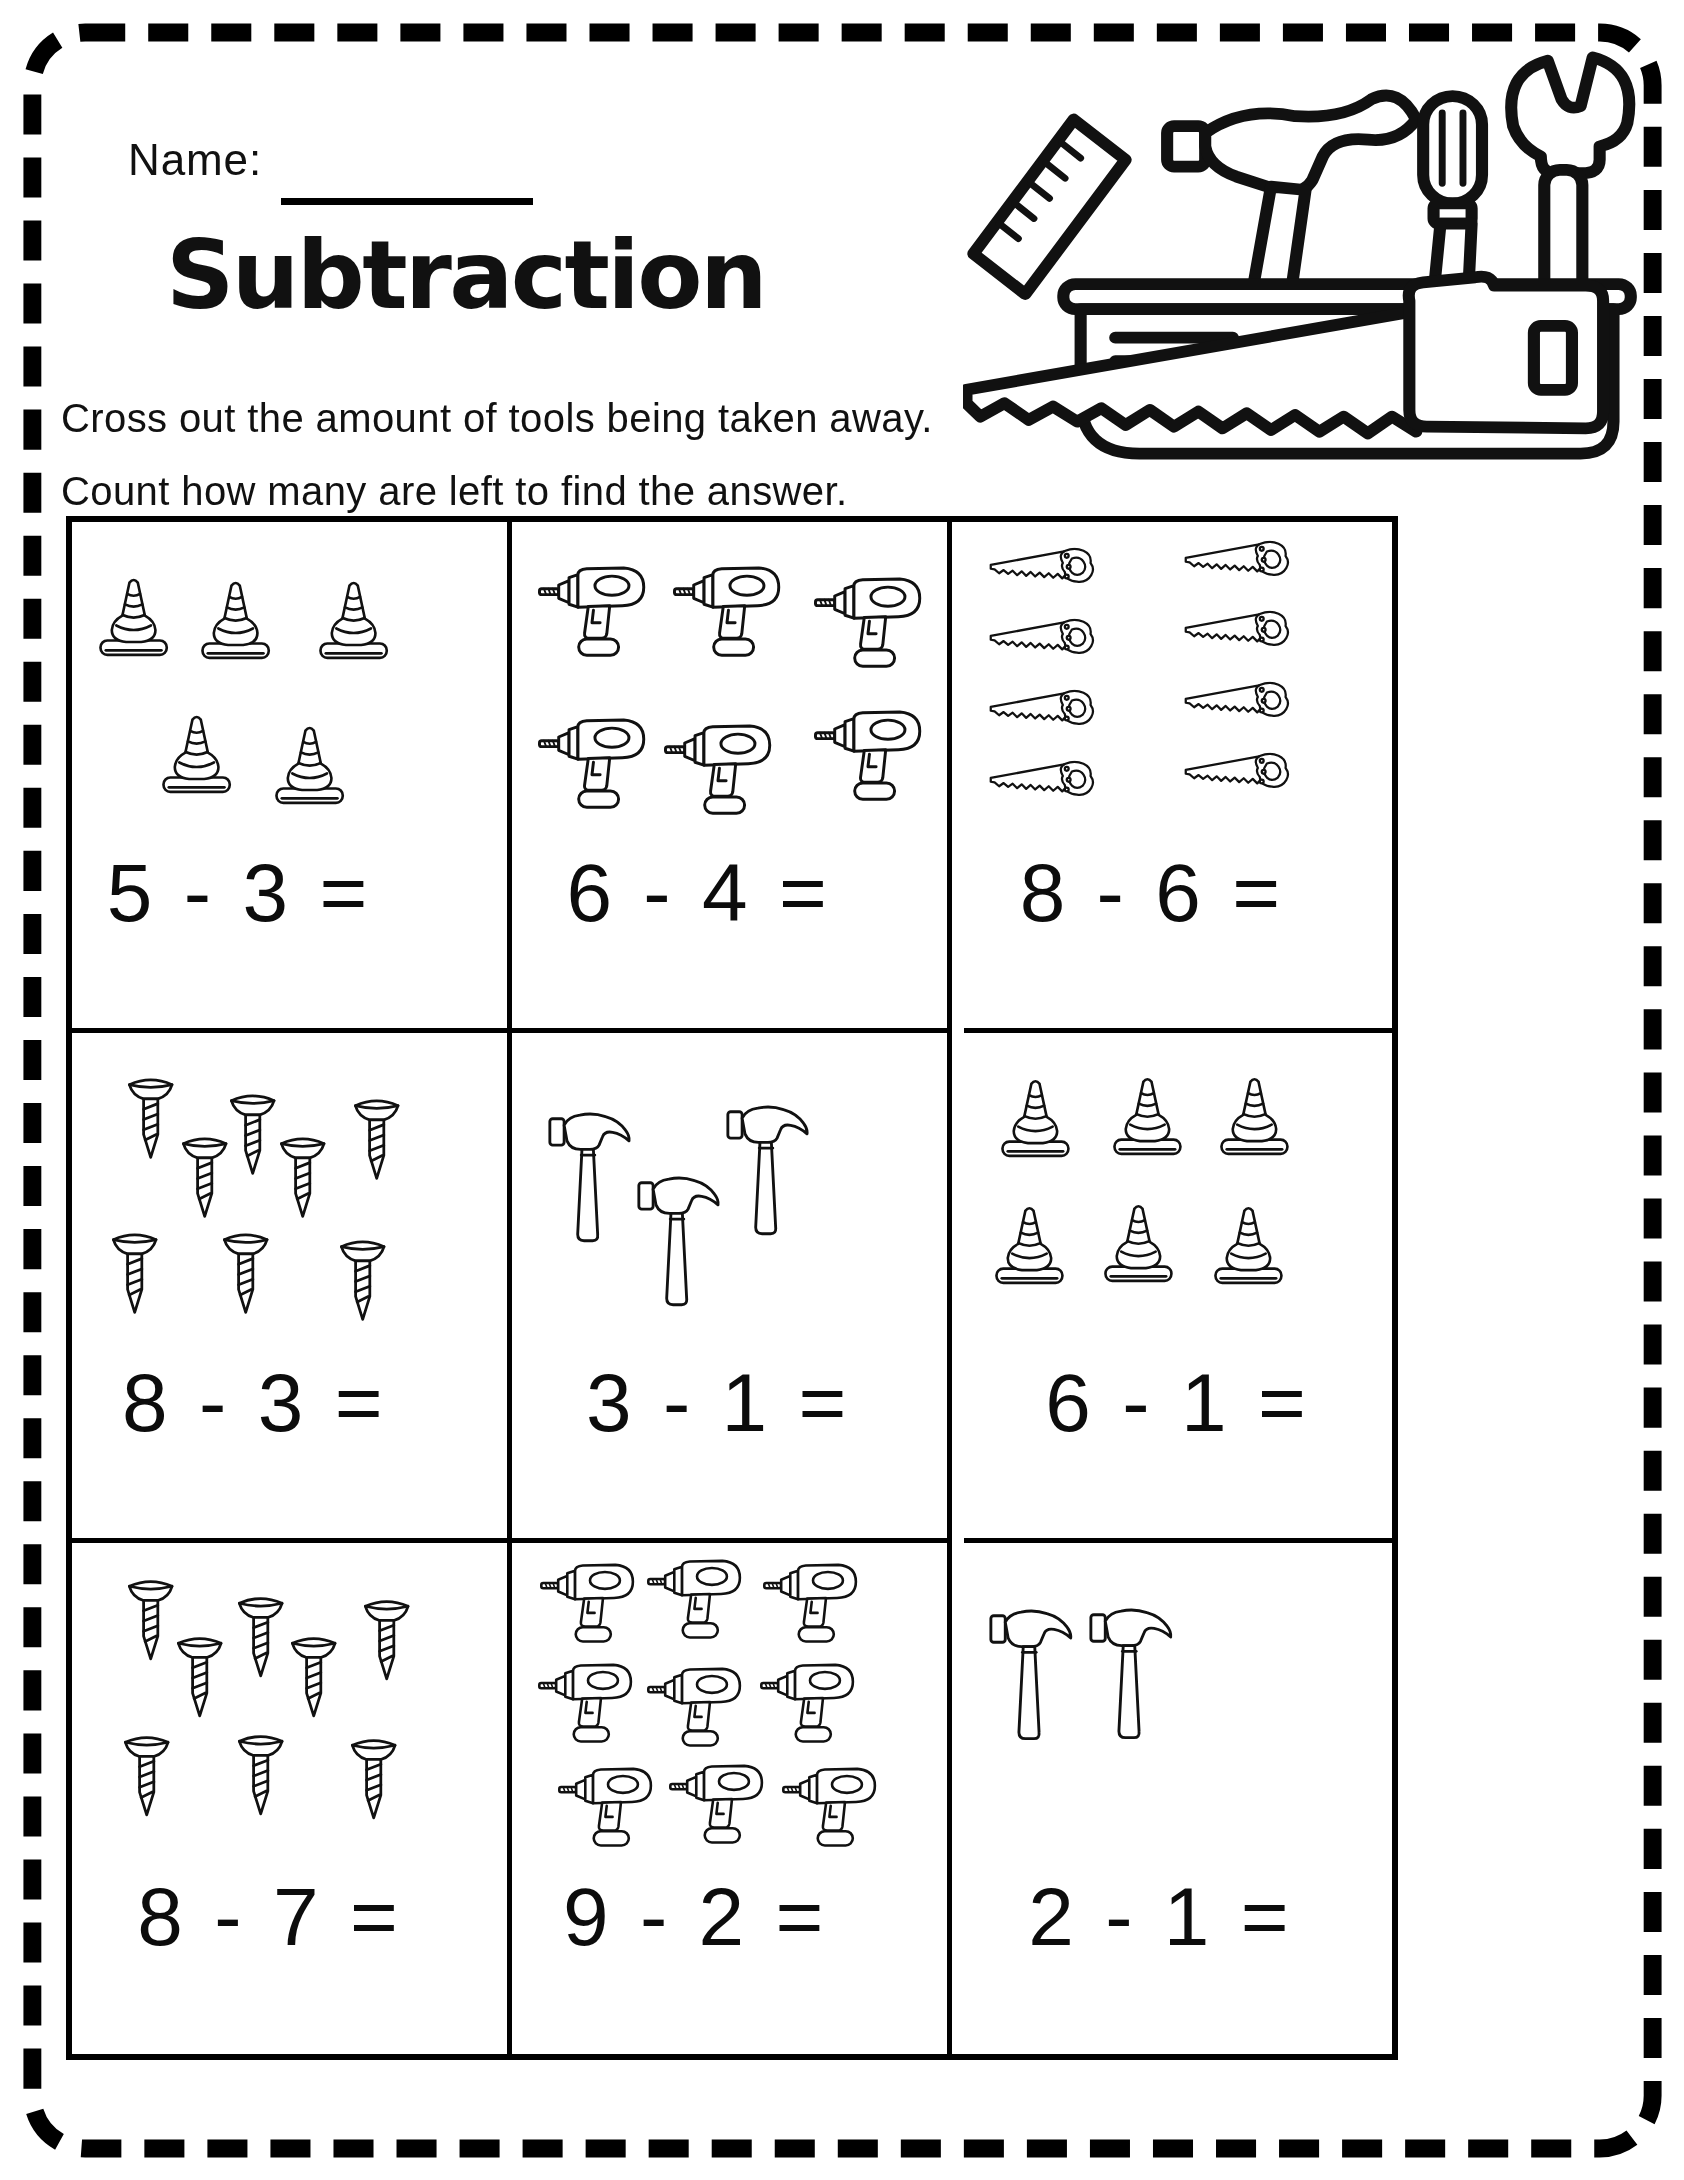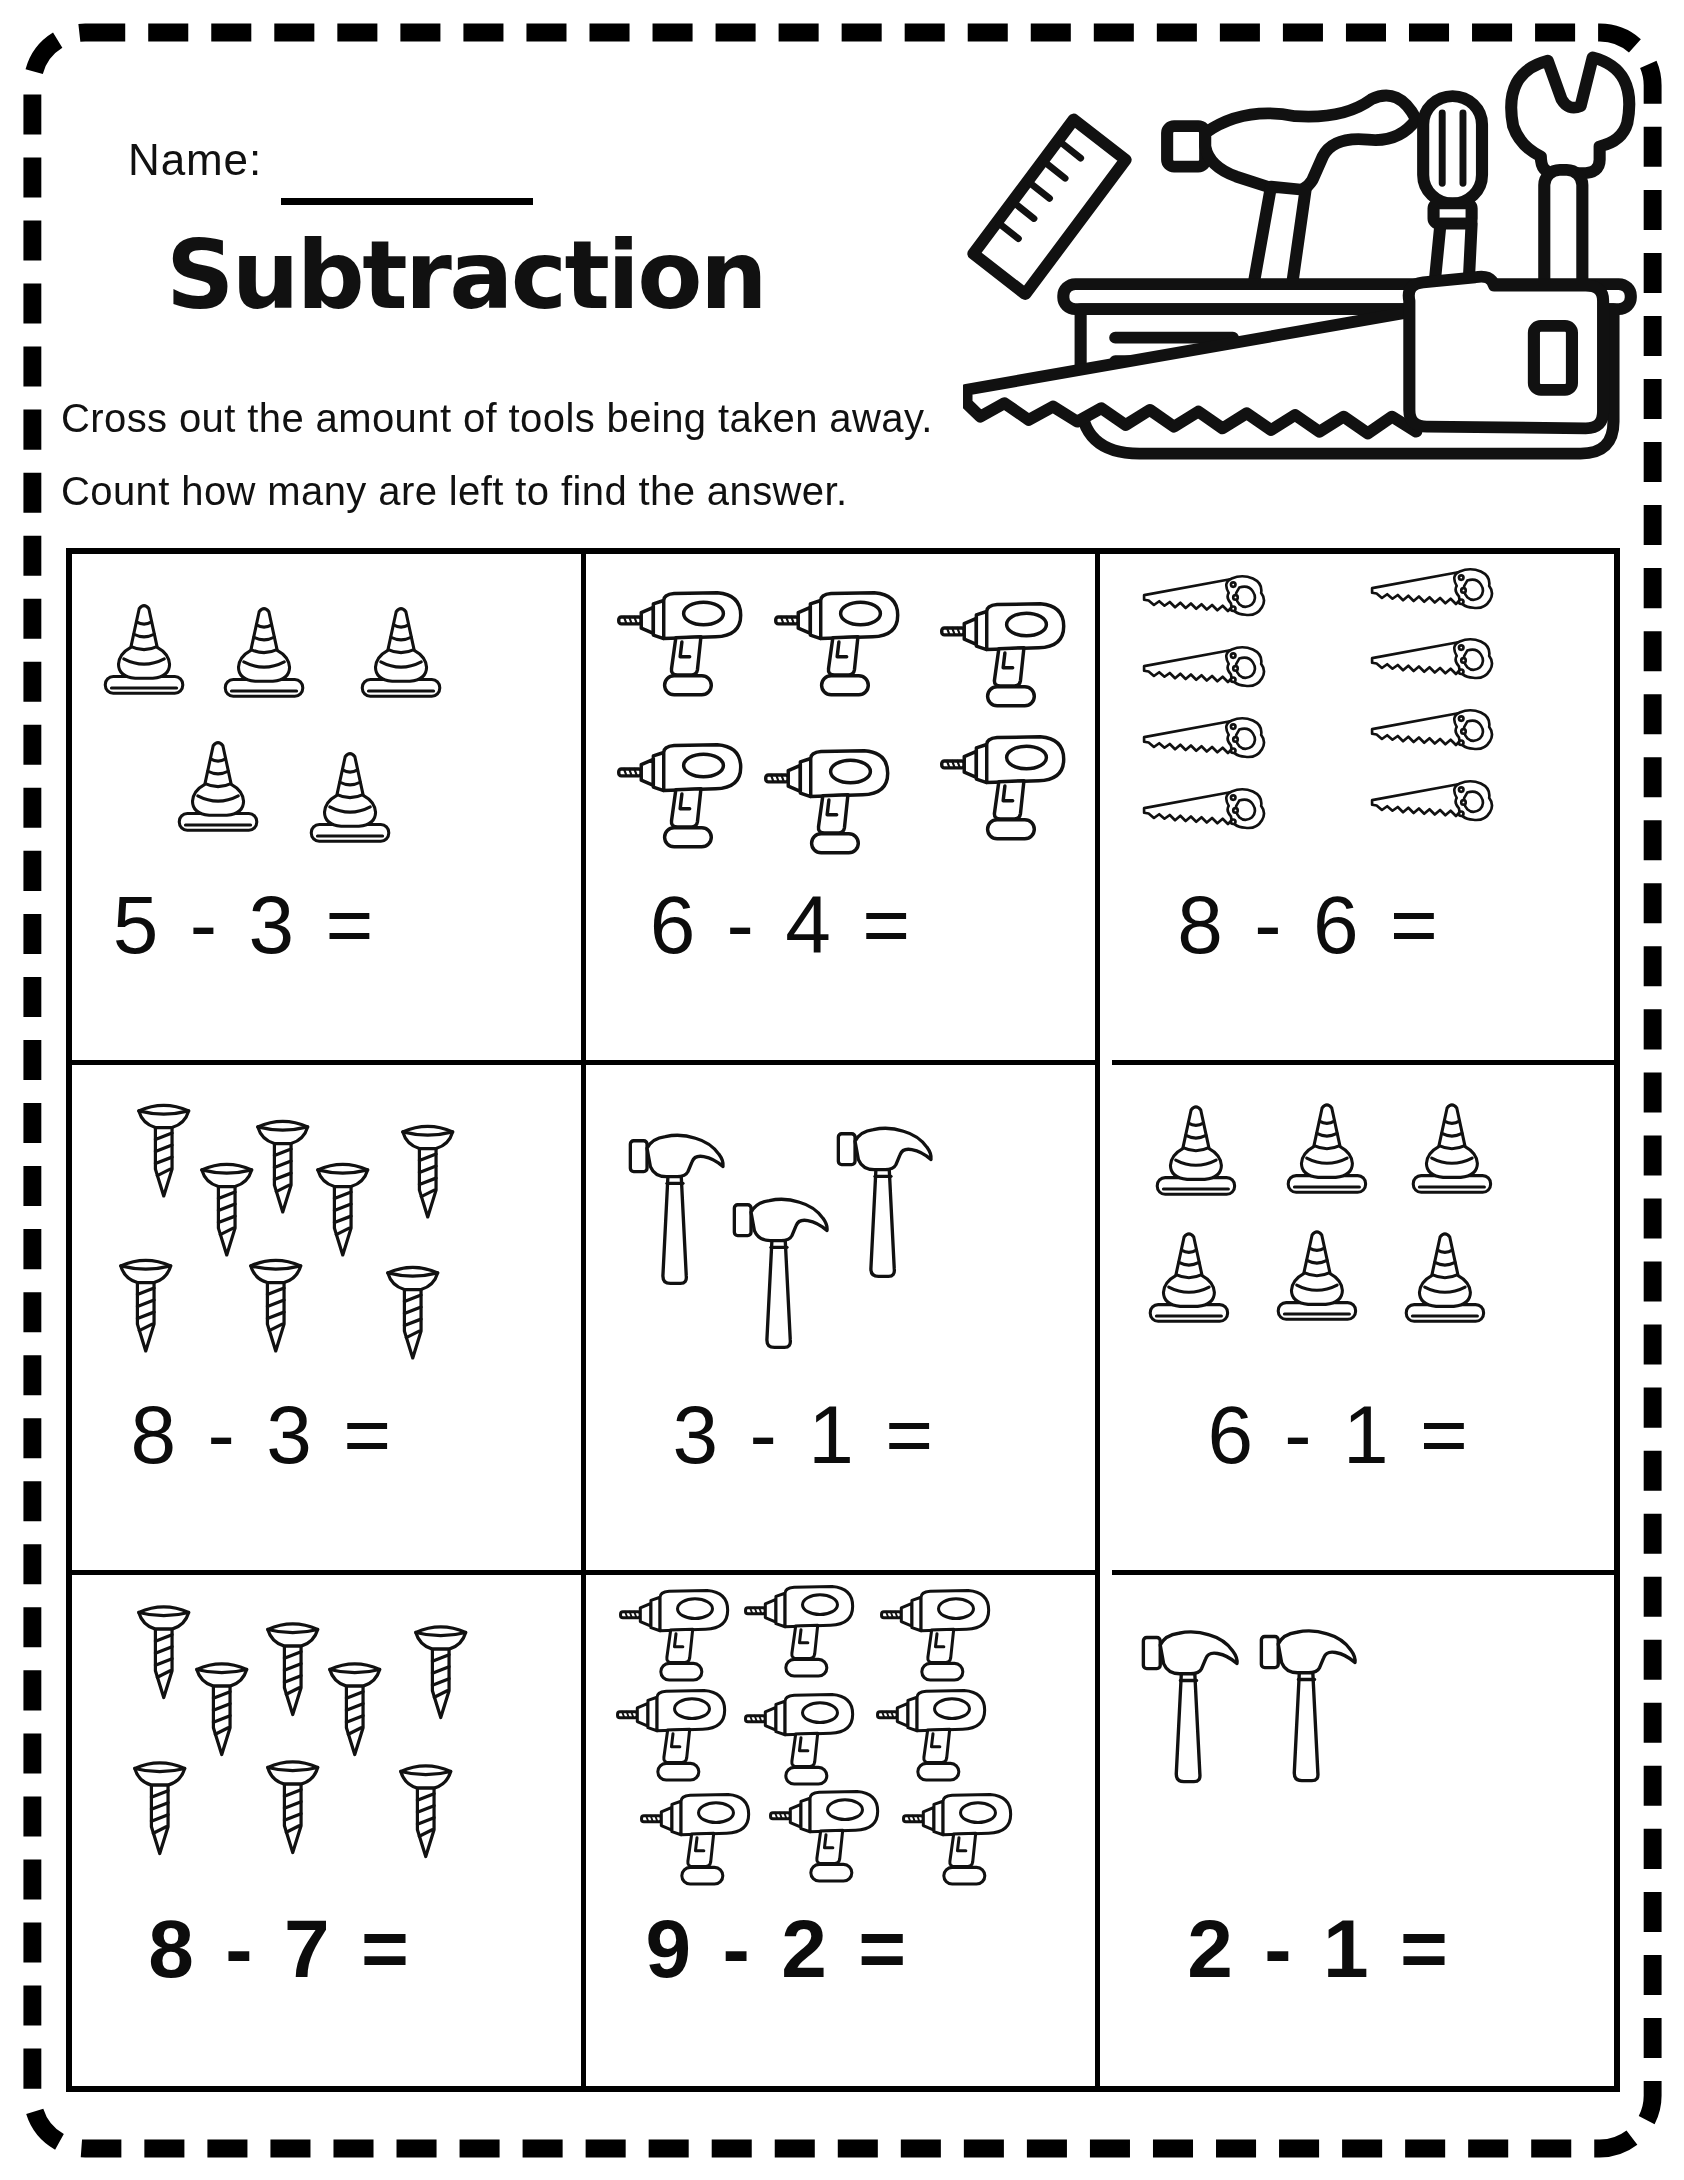--- a/index.html
+++ b/index.html
@@ -12,27 +12,27 @@
     overflow:hidden;
   }
   .border-svg{position:absolute;left:0;top:0;width:100%;height:100%;pointer-events:none;}
   .name-row{position:absolute;left:128px;top:135px;}
   .name-label{font-size:44px;letter-spacing:0.9px;}
   .name-line{position:absolute;left:281px;top:198px;width:252px;height:0;border-top:7.7px solid #000;}
   .title{position:absolute;left:119px;top:220px;font-family:"DejaVu Sans",sans-serif;font-weight:bold;font-size:95px;letter-spacing:-2.6px;margin-left:47px;}
   .instructions{position:absolute;left:61px;top:382px;font-size:40px;line-height:1.82;letter-spacing:0.4px;}
   .toolbox{position:absolute;left:963px;top:49px;width:692px;height:470px;}
   .grid{
-    position:absolute;left:66px;top:548px;width:1554px;height:1544px;
+    position:absolute;left:66px;top:516px;width:1332px;height:1544px;
     display:grid;grid-template-columns:1fr 1fr 1fr;grid-template-rows:1fr 1fr 1fr;
     border:6.8px solid #000;box-sizing:border-box;background:#fff;
   }
   .cell{position:relative;border-right:5.1px solid #000;border-bottom:5.1px solid #000;box-sizing:border-box;}
   .cell:nth-child(3n){border-right:none;margin-left:12px;}
-  .cell:nth-child(n+7){border-bottom:none;font-weight:bold;}
+  .cell:nth-child(n+7){border-bottom:none;}
   .tool{position:absolute;}
   .equation{
     position:absolute;top:64%;
     font-size:82px;letter-spacing:4.3px;white-space:nowrap;
     font-family:"Liberation Sans",sans-serif;color:#0c0c0c;
   }
   .defs{position:absolute;width:0;height:0;overflow:hidden;}
 </style>
 </head>
 <body>

